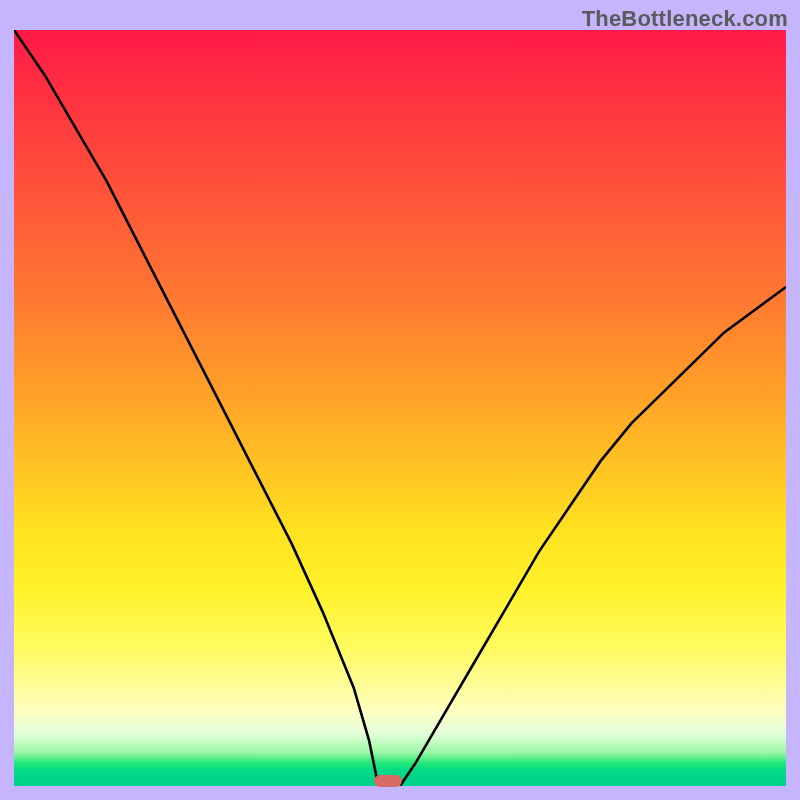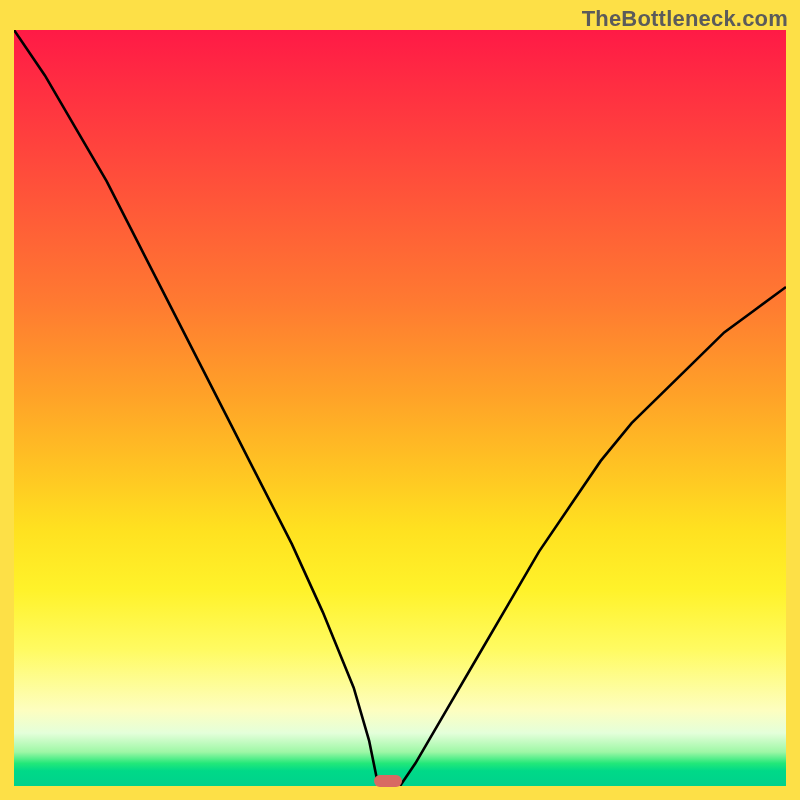--- a/index.html
+++ b/index.html
@@ -8,21 +8,21 @@
     width: 800px;
     height: 800px;
     background: #000;
     overflow: hidden;
     font-family: Arial, Helvetica, sans-serif;
   }
   .frame {
     position: relative;
     width: 800px;
     height: 800px;
-    background: #fde047;
+    background: #c4b5fd;
   }
   .watermark {
     position: absolute;
     top: 6px;
     right: 12px;
     color: #5b5b5b;
     font-size: 22px;
     font-weight: 600;
     letter-spacing: 0.2px;
     z-index: 20;

